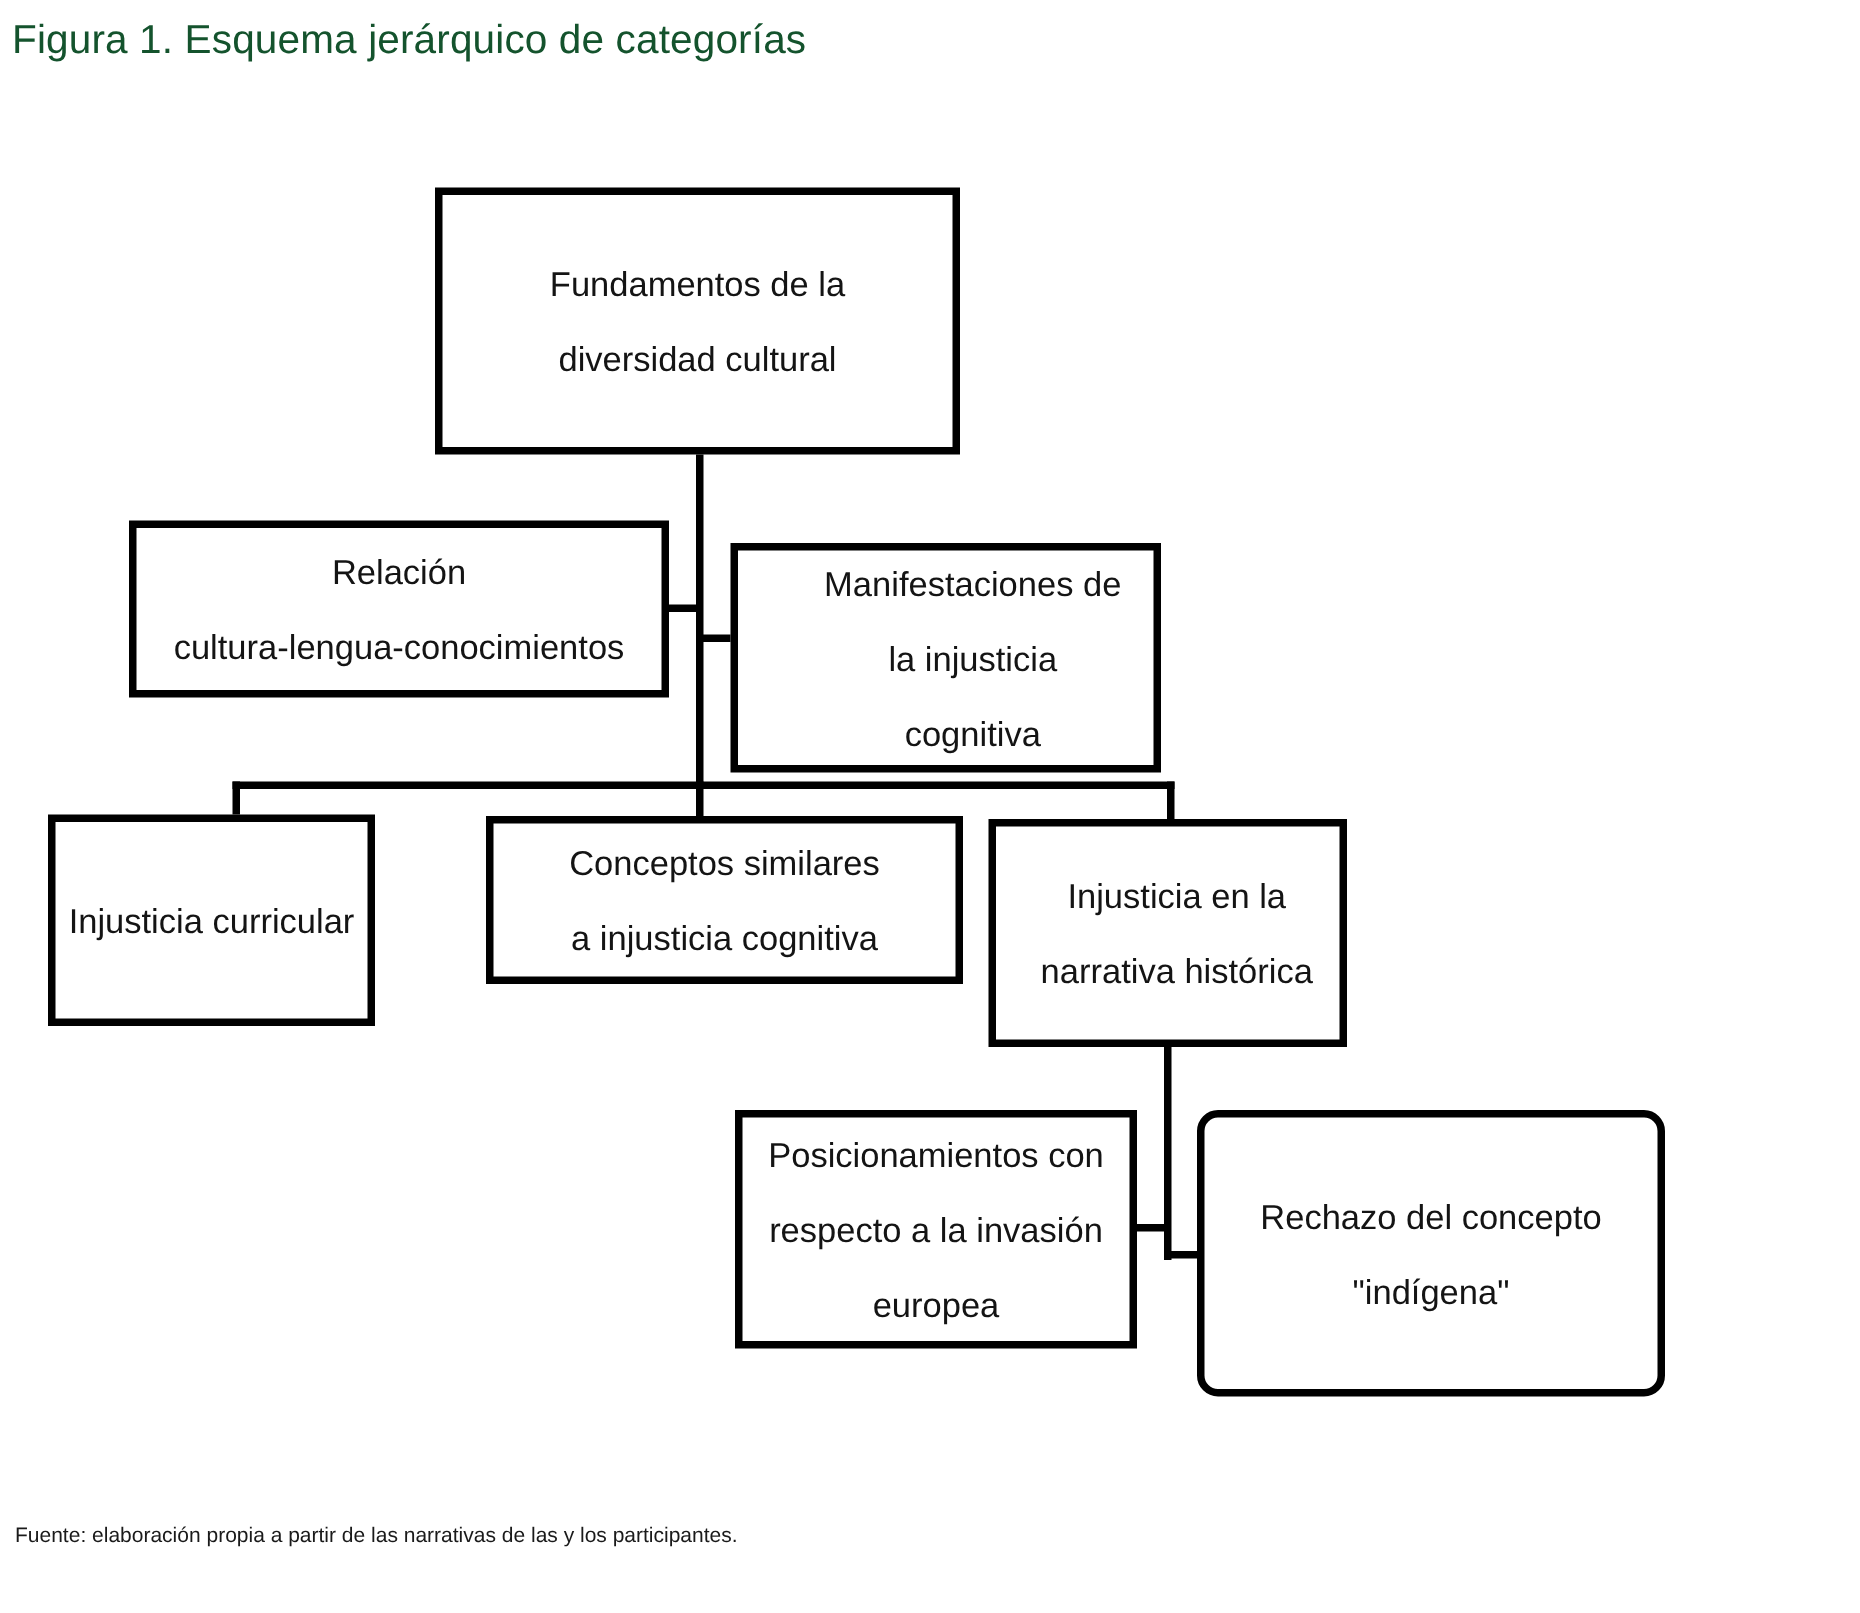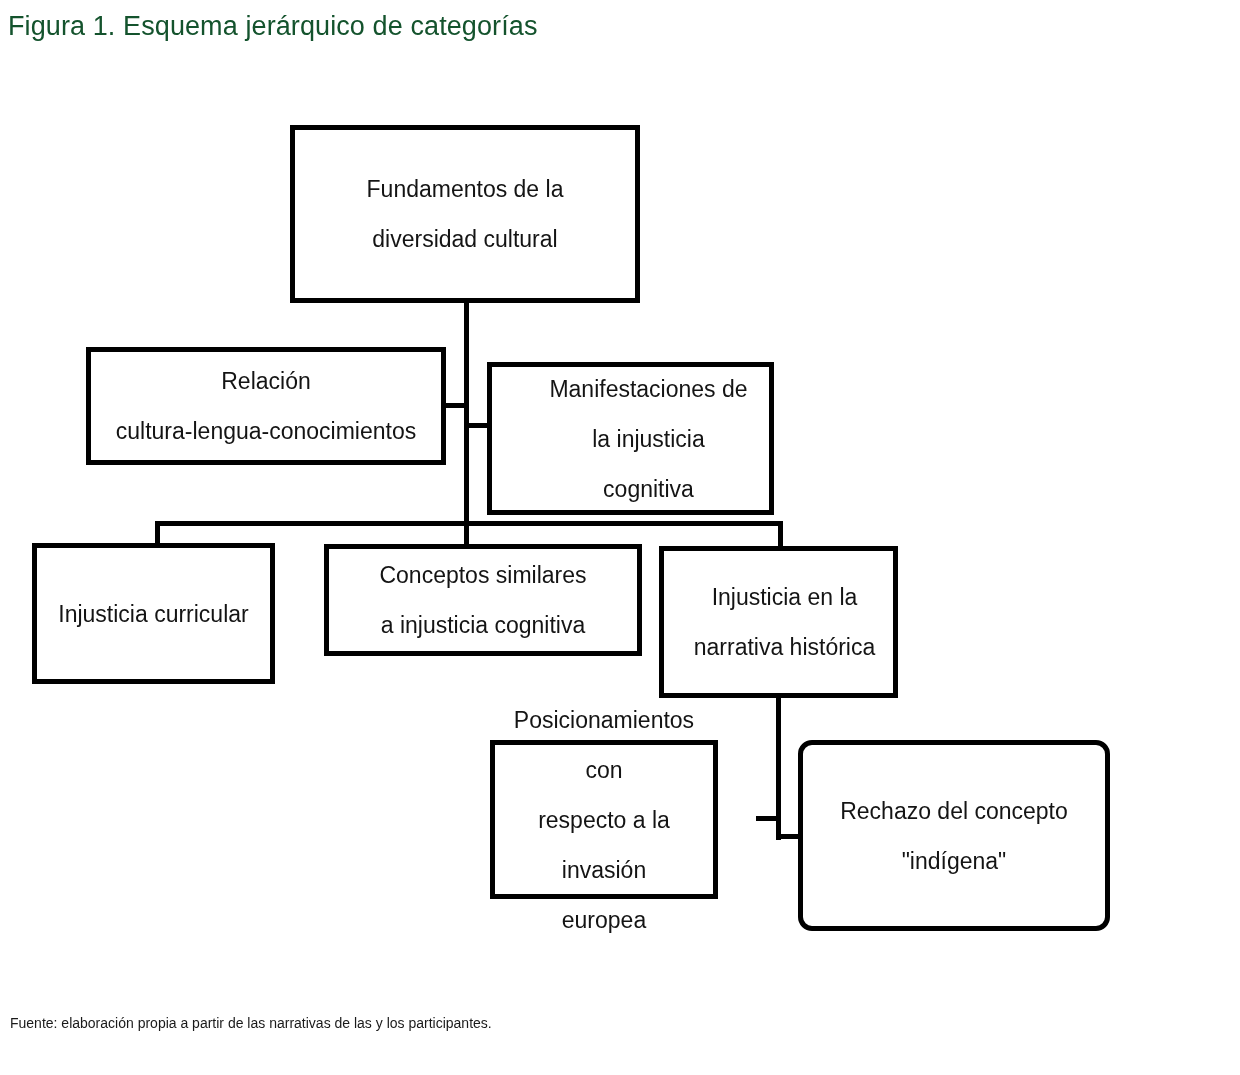--- a/index.html
+++ b/index.html
@@ -68,24 +68,24 @@
     background: #000000;
     z-index: 1;
   }
   .conn-v { width: 5px; }
   .conn-h { height: 5px; }
 
   
   #node-root        { left: 290px; top: 125px;  width: 350px; height: 178px; }
   #node-relacion    { left: 86px;  top: 347px;  width: 360px; height: 118px; }
   #node-manifest    { left: 487px; top: 362px;  width: 287px; height: 153px; padding-left: 36px; }
-  #node-curricular  { left: 32px;  top: 543px;  width: 243px; height: 141px; }
+  #node-curricular  { left: 32px;  top: 543px;  width: 218px; height: 141px; }
   #node-conceptos   { left: 324px; top: 544px;  width: 318px; height: 112px; }
   #node-narrativa   { left: 659px; top: 546px;  width: 239px; height: 152px; padding-left: 12px; }
-  #node-posicion    { left: 490px; top: 740px;  width: 228px; height: 159px; }
+  #node-posicion    { left: 490px; top: 740px;  width: 268px; height: 159px; }
   #node-rechazo     { left: 798px; top: 740px;  width: 312px; height: 191px; border-radius: 14px; }
 
   
   #conn-trunk-main   { left: 464px; top: 300px; height: 226px; }
   #conn-stub-relacion{ left: 444px; top: 403px; width: 22px; }
   #conn-stub-manifest{ left: 464px; top: 423px; width: 25px; }
   #conn-bus-level3   { left: 155px; top: 521px; width: 628px; }
   #conn-drop-left    { left: 155px; top: 521px; height: 26px; }
   #conn-drop-mid     { left: 464px; top: 521px; height: 27px; }
   #conn-drop-right   { left: 778px; top: 521px; height: 29px; }

